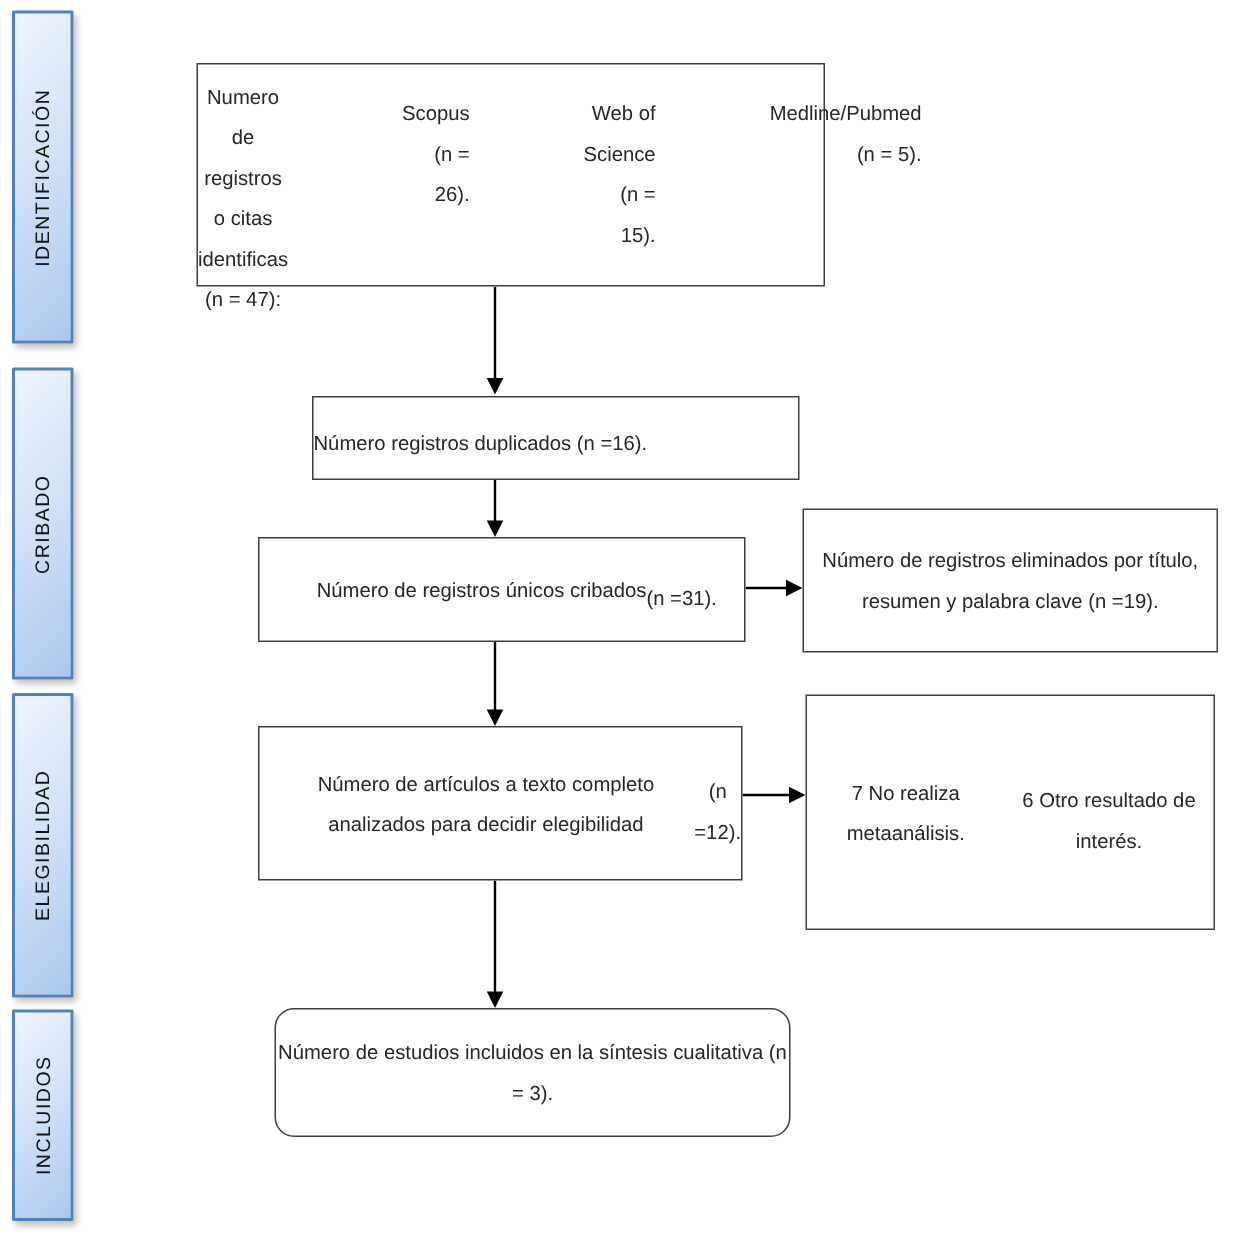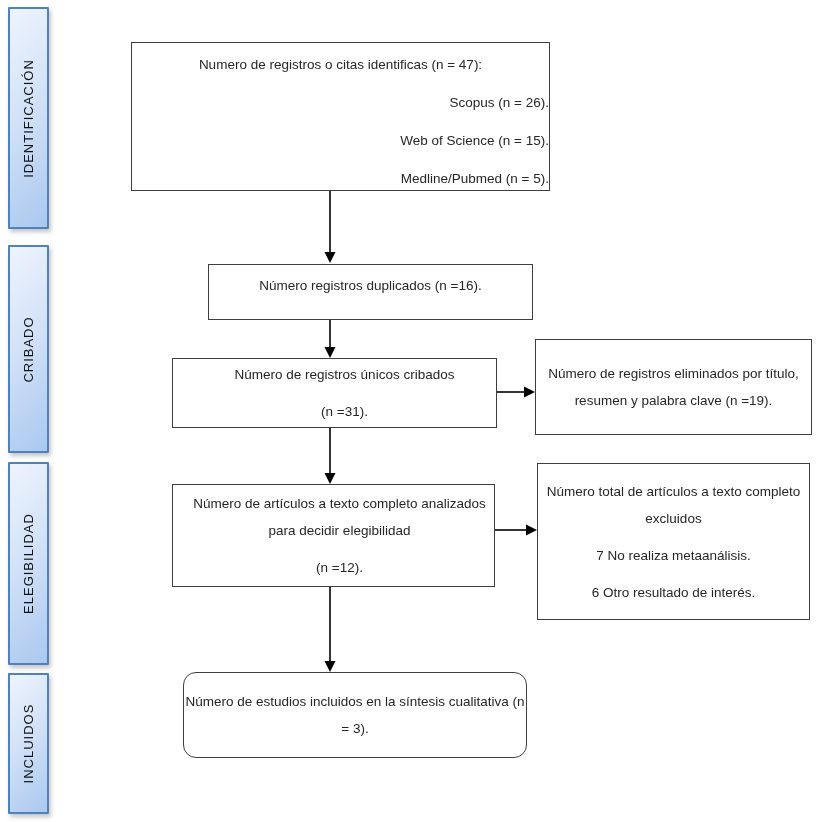--- a/index.html
+++ b/index.html
@@ -16,21 +16,21 @@
     display:flex;align-items:center;justify-content:center;
     box-sizing:border-box;
   }
   .stage-label{
     transform:rotate(-90deg);white-space:nowrap;
     font-size:13px;letter-spacing:1px;color:#111;
   }
   
   .fbox{
     position:absolute;background:#ffffff;border:1.4px solid #3f3f3f;
-    box-sizing:border-box;display:flex;flex-direction:column;
+    box-sizing:border-box;display:flex;flex-direction:row;
     justify-content:center;align-items:center;
     font-size:13.5px;line-height:27px;text-align:center;
   }
   .fbox p{margin:0;padding:0;}
   .fbox p + p{margin-top:10px;}
   #box-identified{justify-content:flex-start;padding-top:8px;align-items:stretch;}
   #box-identified .title{text-align:center;}
   #box-identified .src-item{text-align:right;padding-left:76px;margin-top:11px;}
   #box-duplicates{justify-content:flex-start;padding-top:7px;margin-left:36px;}
   .arrow-layer{position:absolute;left:0;top:0;width:826px;height:822px;}
@@ -103,18 +103,17 @@
 
   <div class="fbox" id="box-included" style="left:183px;top:672px;width:344px;height:86px;border-radius:13px;">
     <p>Número de estudios incluidos en la síntesis cualitativa (n = 3).</p>
   </div>
 
   <div class="fbox" id="box-excluded-screening" style="left:535px;top:339px;width:277px;height:96px;">
     <p>Número de registros eliminados por título, resumen y palabra clave (n =19).</p>
   </div>
 
   <div class="fbox" id="box-excluded-fulltext" style="left:537px;top:463px;width:273px;height:157px;">
-    <p>Número total de artículos a texto completo excluidos</p>
     <p>7 No realiza metaanálisis.</p>
     <p>6 Otro resultado de interés.</p>
   </div>
 
 </div>
 
 </body></html>

